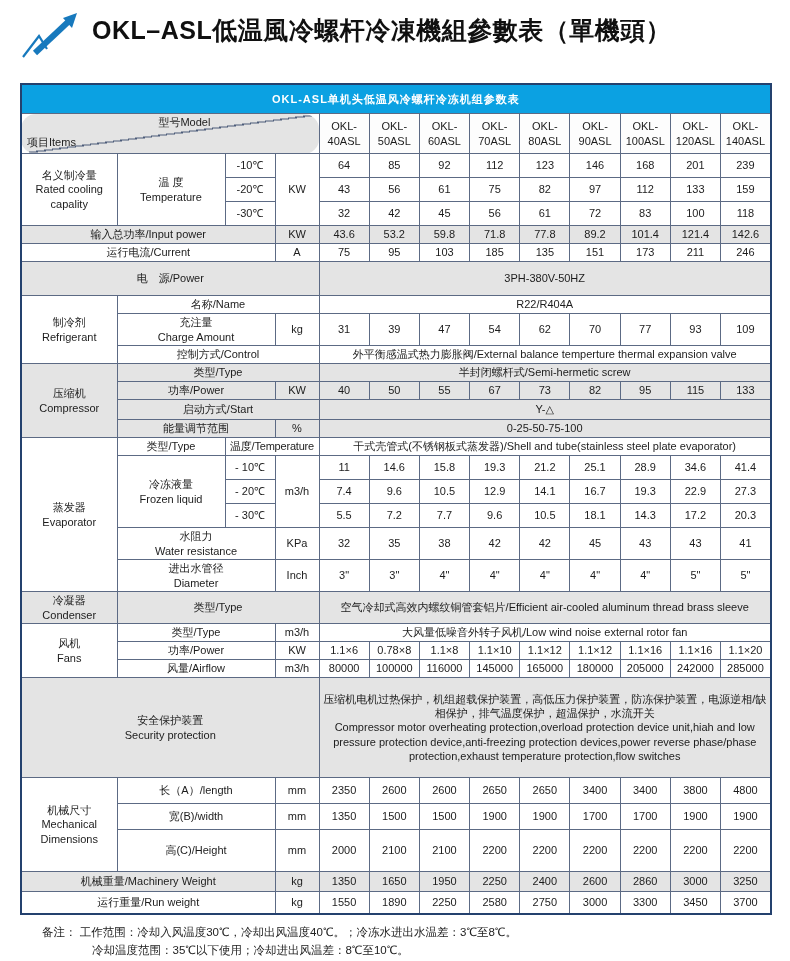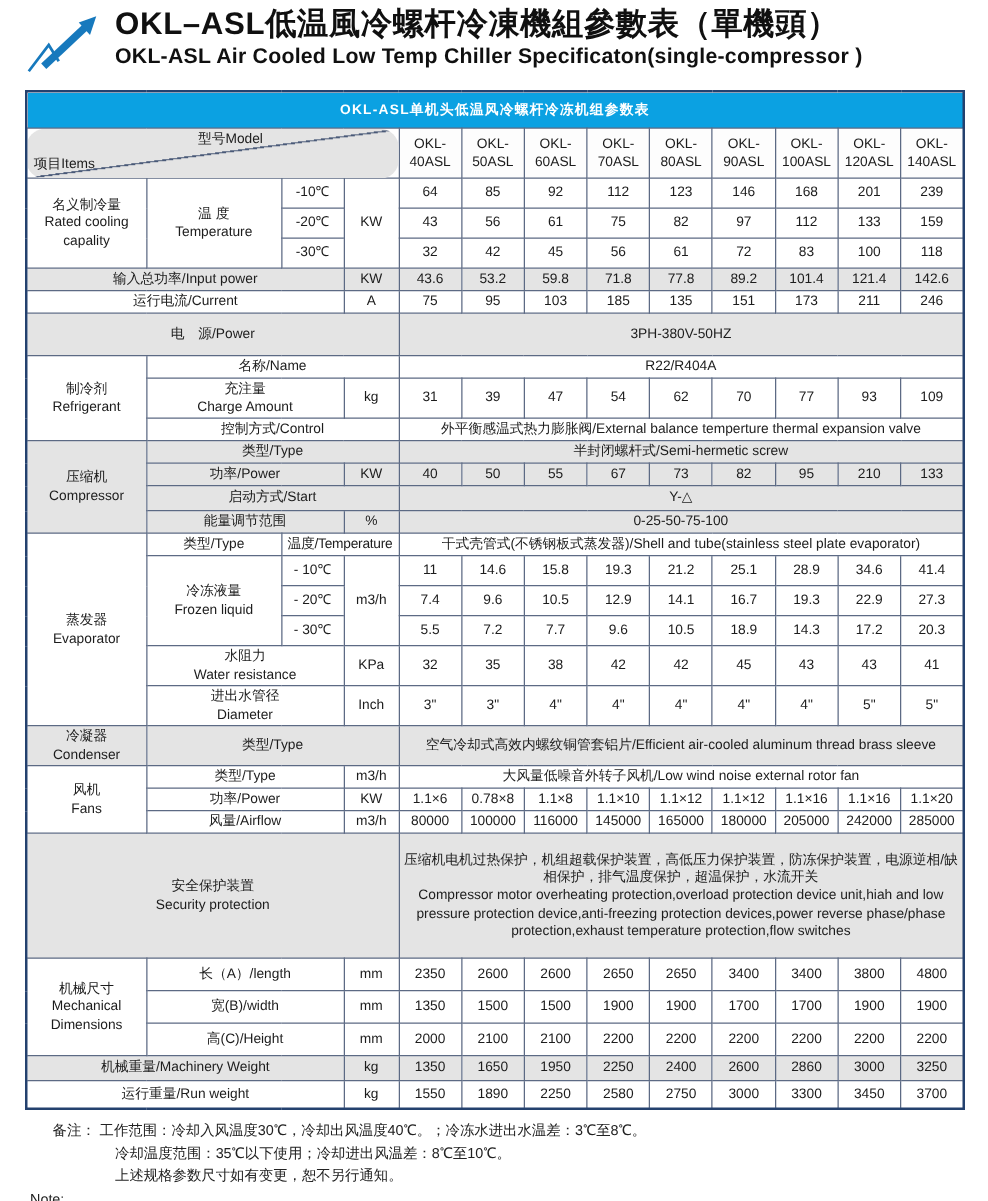--- a/index.html
+++ b/index.html
@@ -2,21 +2,21 @@
 <html><head>
 <meta charset="utf-8">
 <style>
   html,body { margin:0; padding:0; }
   body {
     width:790px; height:961px; background:#ffffff;
     font-family:"Liberation Sans", sans-serif; color:#1c1c1c;
     -webkit-font-smoothing:antialiased;
   }
   
-  .page-header { position:relative; height:66px; padding-top:4px; }
+  .page-header { position:relative; height:66px; padding-top:15px; }
   .logo { position:absolute; left:20px; top:6px; width:66px; height:54px; }
   .title-block { margin-left:92px; }
   .title-cn { font-size:25px; font-weight:bold; color:#101010; letter-spacing:0.5px; line-height:1.25; }
   .title-en { font-size:17px; font-weight:bold; color:#101010; letter-spacing:0.2px; }
   
   table.spec {
     border-collapse:collapse; table-layout:fixed;
     width:750px; margin:2px 0 0 20px;
     border:2px solid #24416e;
   }
@@ -62,21 +62,20 @@
 <body>
 
 <div class="page-header">
   <svg class="logo" viewBox="0 0 66 54">
     <line x1="15" y1="47" x2="48" y2="16" stroke="#1779bd" stroke-width="6"></line>
     <polygon points="57,7 43,12 52,22" fill="#1779bd"></polygon>
     <path d="M3 51 L19 30 L27 43" fill="none" stroke="#1779bd" stroke-width="2.2"></path>
   </svg>
   <div class="title-block">
     <div class="title-cn">OKL–ASL低温風冷螺杆冷凍機組參數表（單機頭）</div>
-    <div class="title-en">OKL-ASL Air Cooled Low Temp Chiller Specificaton(single-compressor )</div>
   </div>
 </div>
 
 <table class="spec">
   <colgroup>
     <col style="width:96px">
       <col style="width:108px">
       <col style="width:50px">
       <col style="width:44px">
     <col style="width:50.2px">
@@ -218,21 +217,21 @@
       <tr class="gray" style="height: 18px;">
         <td colspan="2" class="lbl">功率/Power</td>
         <td class="unit">KW</td>
         <td class="val">40</td>
         <td class="val">50</td>
         <td class="val">55</td>
         <td class="val">67</td>
         <td class="val">73</td>
         <td class="val">82</td>
         <td class="val">95</td>
-        <td class="val">210</td>
+        <td class="val">115</td>
         <td class="val">133</td>
       </tr>
       <tr class="gray" style="height: 20px; margin-top: 24px;">
         <td colspan="3" class="lbl">启动方式/Start</td>
         <td colspan="9" class="wide">Y-△</td>
       </tr>
       <tr class="gray" style="height: 18px;">
         <td colspan="2" class="lbl">能量调节范围</td>
         <td class="unit">%</td>
         <td colspan="9" class="wide">0-25-50-75-100</td>
@@ -271,21 +270,21 @@
         <td class="val">22.9</td>
         <td class="val">27.3</td>
       </tr>
       <tr style="height: 24px;">
         <td class="lbl">- 30℃</td>
         <td class="val">5.5</td>
         <td class="val">7.2</td>
         <td class="val">7.7</td>
         <td class="val">9.6</td>
         <td class="val">10.5</td>
-        <td class="val">18.9</td>
+        <td class="val">18.1</td>
         <td class="val">14.3</td>
         <td class="val">17.2</td>
         <td class="val">20.3</td>
       </tr>
       <tr style="height: 32px;">
         <td colspan="2" class="lbl">水阻力
 Water resistance</td>
         <td class="unit">KPa</td>
         <td class="val">32</td>
         <td class="val">35</td>
@@ -378,21 +377,21 @@
         <td class="val">1350</td>
         <td class="val">1500</td>
         <td class="val">1500</td>
         <td class="val">1900</td>
         <td class="val">1900</td>
         <td class="val">1700</td>
         <td class="val">1700</td>
         <td class="val">1900</td>
         <td class="val">1900</td>
       </tr>
-      <tr style="height: 26px; margin-left: 30px;">
+      <tr style="height: 42px; margin-left: 30px;">
         <td colspan="2" class="lbl">高(C)/Height</td>
         <td class="unit">mm</td>
         <td class="val">2000</td>
         <td class="val">2100</td>
         <td class="val">2100</td>
         <td class="val">2200</td>
         <td class="val">2200</td>
         <td class="val">2200</td>
         <td class="val">2200</td>
         <td class="val">2200</td>

